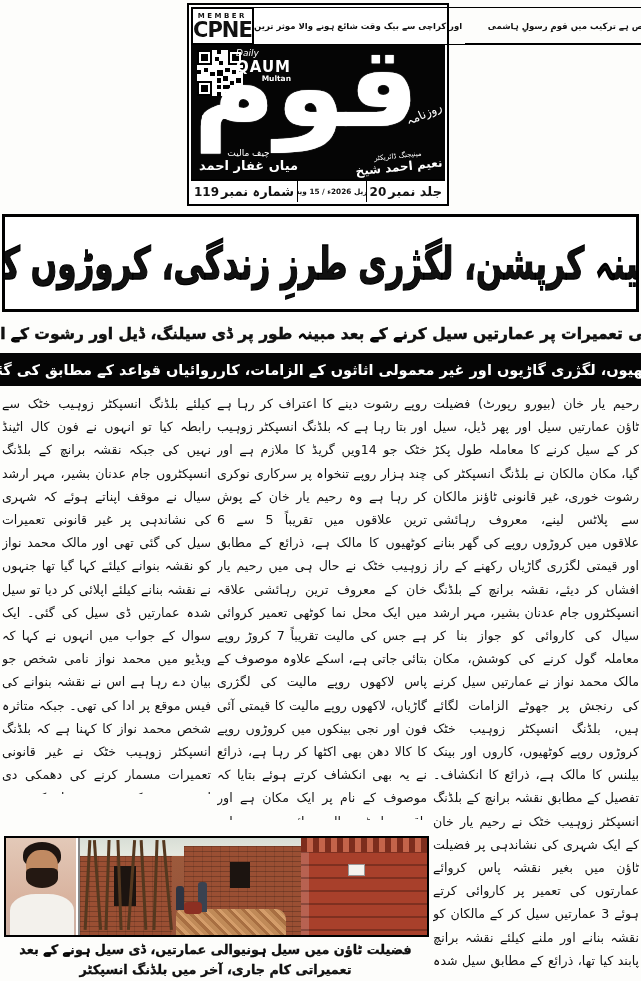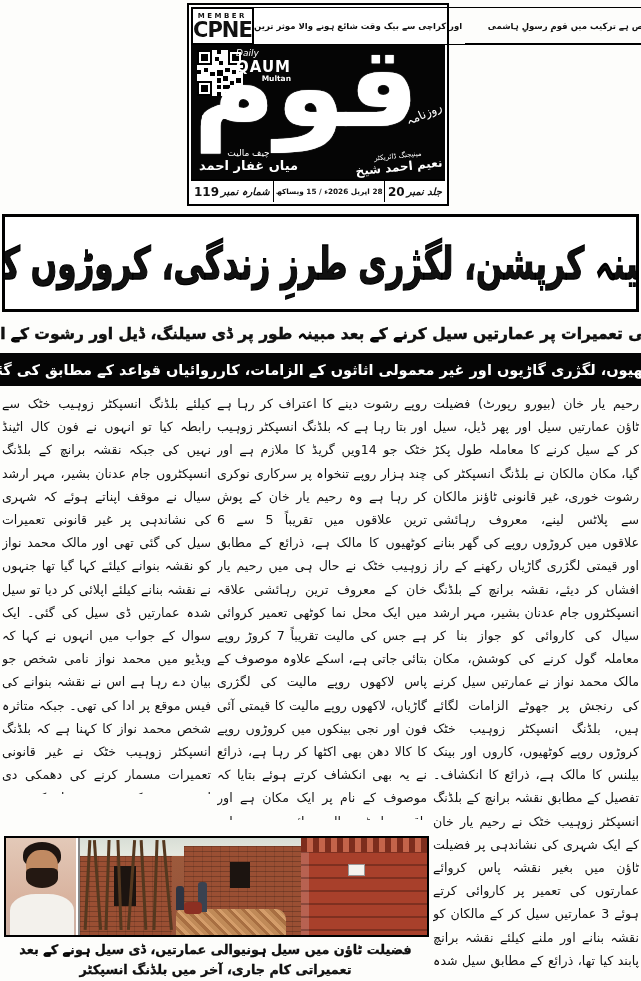--- a/index.html
+++ b/index.html
@@ -48,21 +48,21 @@
     transform:rotate(-6deg); }
   .md .label { font-size:7px; }
   .md .name { font-size:12px; font-weight:bold; }
   .mh-bottom { flex:0 0 23px; display:flex; direction:rtl; border-top:2px solid #000;
     align-items:stretch; font-weight:bold; }
   .mh-bottom .cell { display:flex; align-items:center; justify-content:center; gap:2px;
     padding:0 3px; white-space:nowrap; }
   .mh-bottom .vol, .mh-bottom .issue { border:0; }
   .mh-bottom .vol { border-left:1.5px solid #000; }
   .mh-bottom .issue { border-right:1.5px solid #000; }
-  .mh-bottom .tiny { font-size:10px;font-style:italic; }
+  .mh-bottom .tiny { font-size:13px; }
   .mh-bottom .num { font-size:12px; }
   .mh-bottom .date { flex:1; font-size:7.3px; font-weight:bold; justify-content:center;
     overflow:hidden; }
   
   .headline-box {
     position:absolute; left:2px; top:214px; width:637px; height:98px;
     border:3px solid #000; display:flex; align-items:center; justify-content:center;
     overflow:hidden; background:#fff;
   }
   .headline-box span {

